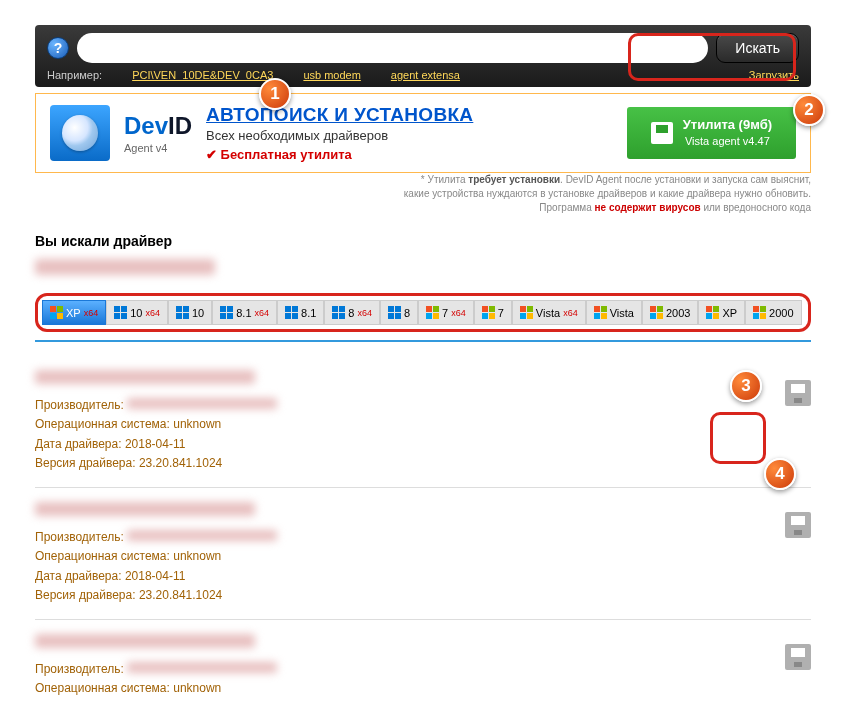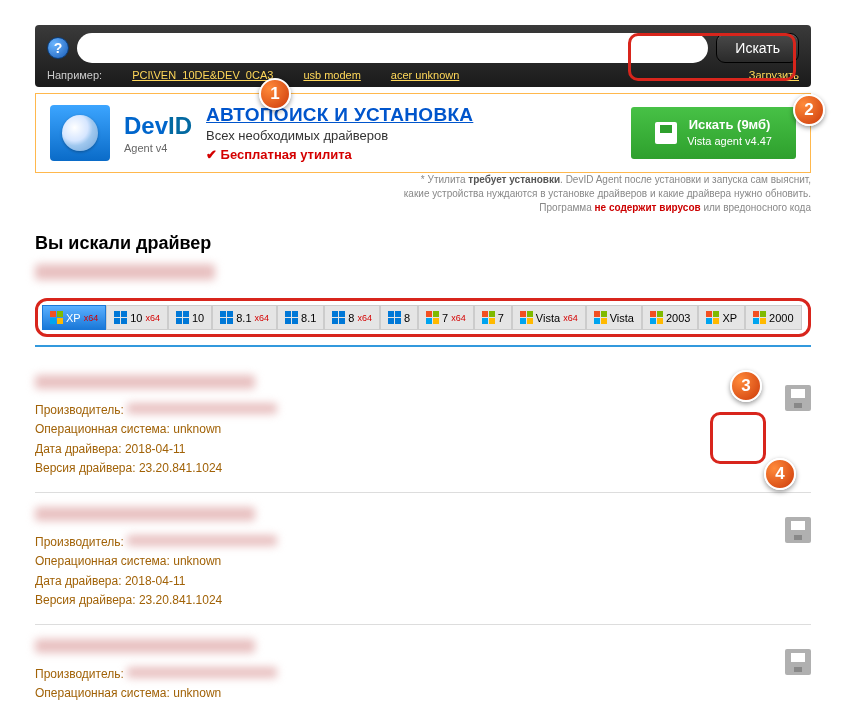--- a/index.html
+++ b/index.html
@@ -26,21 +26,21 @@
 .promo-free{color:#d40000;font-size:13px;font-weight:bold;margin-top:4px;}
 .promo-free::before{content:"✔ ";color:#d40000;}
 .dl-btn{background:linear-gradient(#47c146,#2ea02d);color:#fff;border:none;padding:10px 24px;border-radius:3px;text-align:center;cursor:pointer;display:flex;align-items:center;gap:10px;}
 .save-ico{width:22px;height:22px;background:#fff;border-radius:2px;position:relative;}
 .save-ico::after{content:"";position:absolute;left:5px;top:3px;width:12px;height:8px;background:#2ea02d;}
 .dl-txt{font-size:13px;font-weight:bold;line-height:1.2;}
 .dl-sub{font-size:11px;font-weight:normal;}
 .disclaimer{font-size:10px;color:#888;text-align:right;line-height:1.4;}
 .disclaimer b{color:#555;}
 .disclaimer .red{color:#c00;}
-.section-title{font-size:18px;margin:18px 0 6px;}
+.section-title{font-size:14px;margin:18px 0 6px;}
 .blur{filter:blur(4px);color:#c85a5a;background:#e8c0c0;border-radius:3px;display:inline-block;}
 .os-tabs{display:flex;gap:0;margin:14px 0 8px;border:3px solid #d8251c;border-radius:12px;padding:4px;}
 .os-tab{border:1px solid #ccc;padding:5px 7px;font-size:11px;display:flex;align-items:center;gap:3px;background:#e5e5e5;cursor:pointer;}
 .os-tab.active{background:linear-gradient(#5bb0ff,#1a78d8);color:#fff;border-color:#1a78d8;}
 .win-ico{width:13px;height:13px;display:inline-grid;grid-template:1fr 1fr/1fr 1fr;gap:1px;}
 .win-ico span{background:#0078d7;}
 .win-ico.old span:nth-child(1){background:#f25022;}
 .win-ico.old span:nth-child(2){background:#7fba00;}
 .win-ico.old span:nth-child(3){background:#00a4ef;}
 .win-ico.old span:nth-child(4){background:#ffb900;}
@@ -63,39 +63,39 @@
 <div class="topbar">
   <div class="search-row">
     <div class="help-icon">?</div>
     <input class="search-input" placeholder="" style="">
     <button class="search-btn">Искать</button>
   </div>
   <div class="example-row">
     <span class="example-label">Например:</span>
     <a class="example-link">PCI\VEN_10DE&amp;DEV_0CA3</a>
     <a class="example-link">usb modem</a>
-    <a class="example-link">acer unknown</a>
+    <a class="example-link">agent extensa</a>
     <a class="upload-link">Загрузить</a>
   </div>
 </div>
 
 <div class="promo">
   <div class="promo-logo"></div>
   <div>
-    <div class="promo-title"><span>Dev</span><span style="color:#0369a1">ID</span></div>
+    <div class="promo-title"><span>Dev</span><span style="color:#0f172a">ID</span></div>
     <div class="promo-sub">Agent v4</div>
   </div>
   <div class="promo-mid">
     <div class="promo-headline">АВТОПОИСК И УСТАНОВКА</div>
     <div class="promo-desc">Всех необходимых драйверов</div>
     <div class="promo-free">Бесплатная утилита</div>
   </div>
   <button class="dl-btn">
     <span class="save-ico"></span>
-    <span class="dl-txt"><span>Искать (9мб)</span><br><span class="dl-sub">Vista agent v4.47</span></span>
+    <span class="dl-txt"><span>Утилита (9мб)</span><br><span class="dl-sub">Vista agent v4.47</span></span>
   </button>
 </div>
 
 <div class="disclaimer">
   <span>* Утилита </span><b>требует установки</b><span>. DevID Agent после установки и запуска сам выяснит,</span><br>
   <span>какие устройства нуждаются в установке драйверов и какие драйвера нужно обновить.</span><br>
   <span>Программа </span><b class="red">не содержит вирусов</b><span> или вредоносного кода</span>
 </div>
 
 <h2 class="section-title">Вы искали драйвер</h2>

